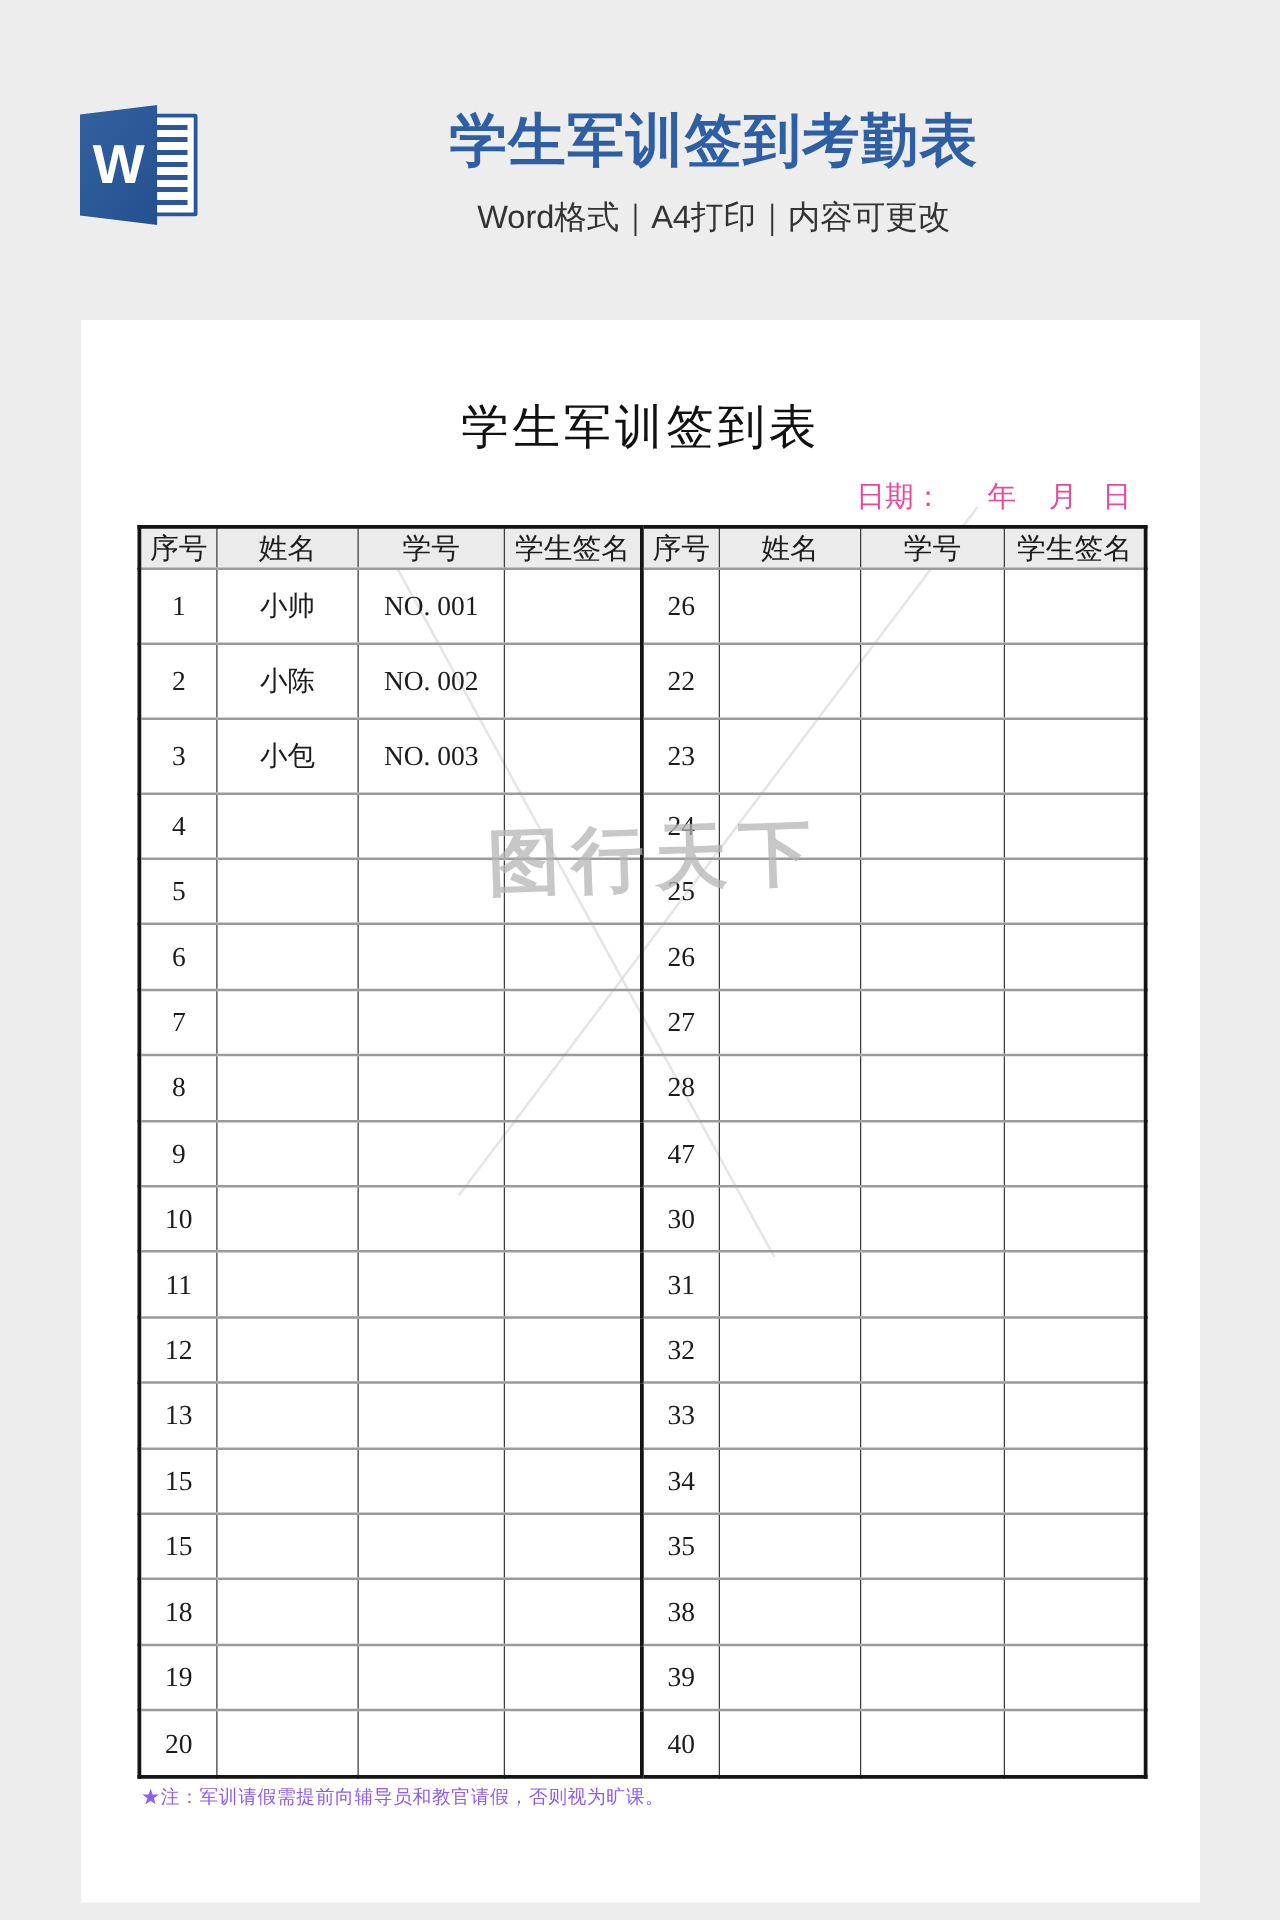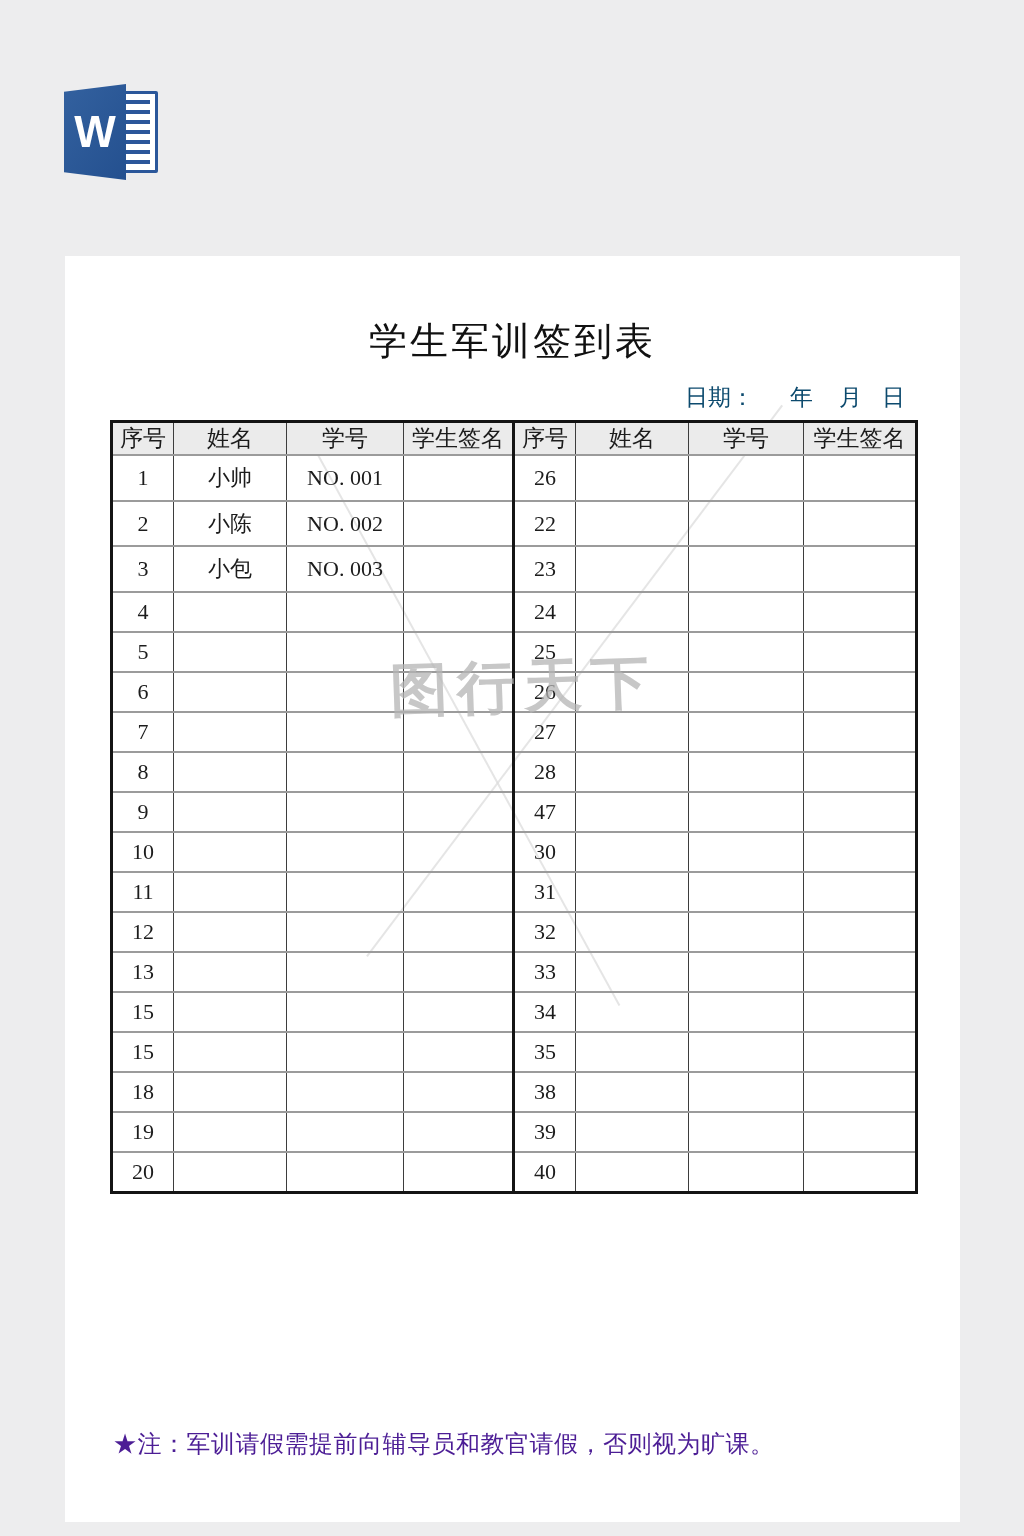--- a/index.html
+++ b/index.html
@@ -53,51 +53,51 @@
   }
 
   .doc-title {
     position: absolute; left: 0; right: 0; top: 60px; margin: 0;
     text-align: center; font-size: 38px; font-weight: 400;
     color: #111; letter-spacing: 3px;
   }
 
   .date-line {
     position: absolute; top: 126px; right: 55px;
-    font-size: 23px; color: #0c4a6e; white-space: nowrap;
+    font-size: 23px; color: #ec4899; white-space: nowrap;
   }
   .date-line .u1 { margin-left: 36px; }
   .date-line .u2 { margin-left: 26px; }
   .date-line .u3 { margin-left: 20px; }
 
   
   table.signin {
     position: absolute; left: 45px; top: 164px;
-    width: 805px; height: 774px;
+    width: 805px; height: 1003px;
     border-collapse: collapse; table-layout: fixed;
     z-index: 2;
     padding-left: 35px;
   }
   table.signin th, table.signin td {
     border-left: 1px solid #3d3d3d;
     border-right: 1px solid #3d3d3d;
     border-top: 2px solid #9b9b9b;
     border-bottom: 2px solid #9b9b9b;
     padding: 0; text-align: center; vertical-align: middle;
     font-size: 22px; font-weight: 400; color: #1c1c1c;
     background: transparent;
   }
   table.signin { border: 3px solid #141414; }
   table.signin th { background: #ebebeb; font-size: 23px; }
   table.signin .divider { border-left: 3px solid #141414; }
 
   
   .note {
     position: absolute; left: 48px; top: 1172px; margin: 0;
-    font-size: 24px; color: #4c1d95; letter-spacing: 0.5px;
+    font-size: 15px; color: #8b5cf6; letter-spacing: 0.5px;
   }
 
   
   .watermark {
     position: absolute; left: 325px; top: 392px;
     font-size: 58px; font-weight: 700; letter-spacing: 9px;
     color: #b5b5b5; opacity: 0.75;
     transform: rotate(-2deg);
     z-index: 3; pointer-events: none; white-space: nowrap;
   }
@@ -114,20 +114,24 @@
 <div class="canvas">
 
   <header class="brand">
     <div class="word-icon">
       <div class="word-doc">
         <div class="stripes"></div>
       </div>
       <div class="word-panel">
         <span>W</span>
       </div>
+    </div>
+    <div class="brand-text">
+      <h1 class="brand-title">学生军训签到考勤表</h1>
+      <p class="brand-subtitle">Word格式｜A4打印｜内容可更改</p>
     </div>
   </header>
 
   <main class="page">
 
     <div class="wm-line wm-line-1"></div>
     <div class="wm-line wm-line-2"></div>
     <div class="watermark">图行天下</div>
 
     <h2 class="doc-title">学生军训签到表</h2>

